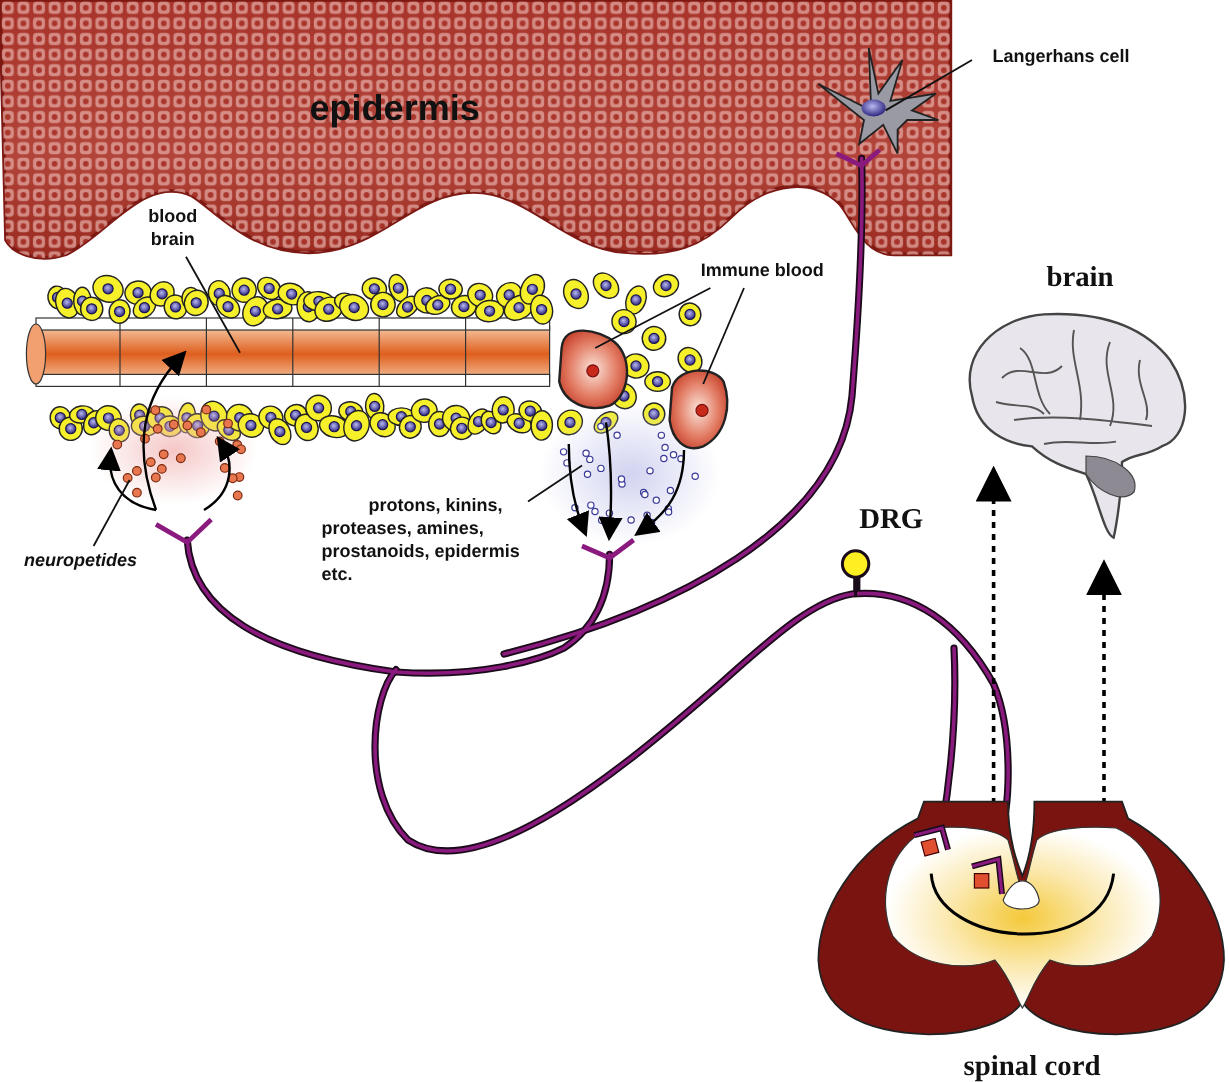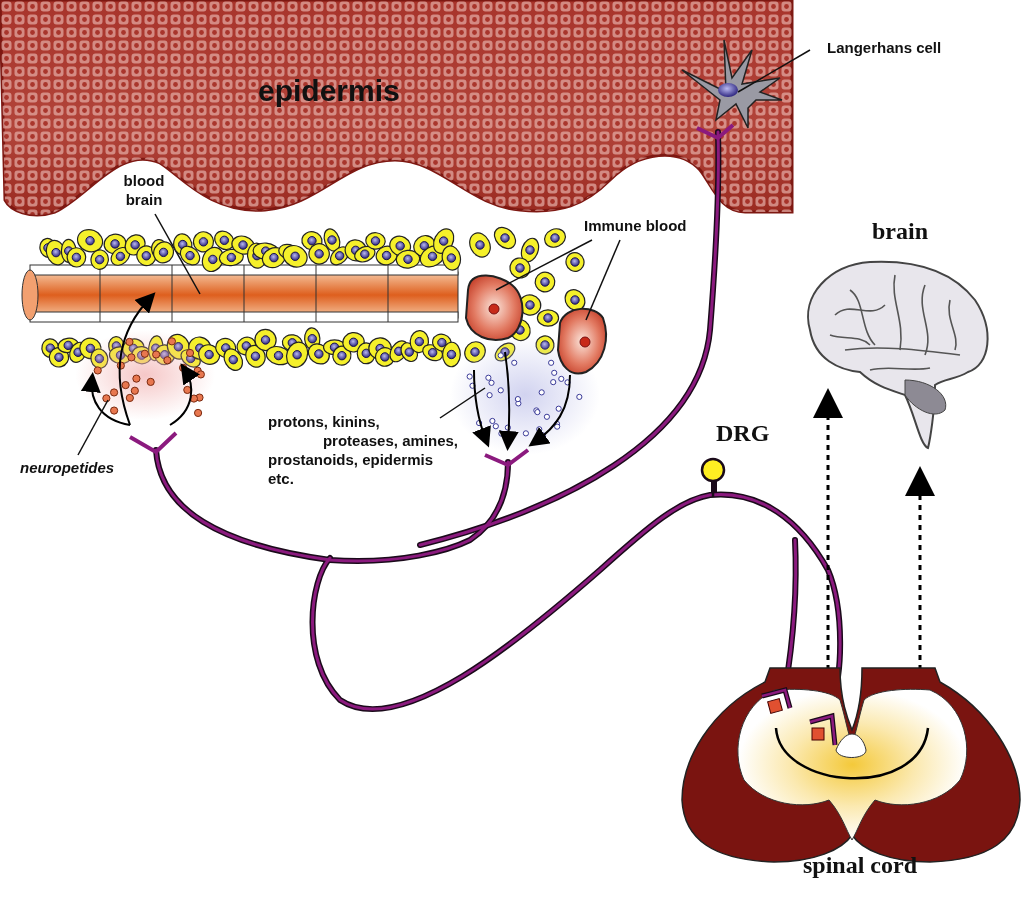--- a/index.html
+++ b/index.html
@@ -611,20 +611,20 @@
   <div class="lbl lbl-lg" style="left:258px;top:74px;">epidermis</div>
   <div class="lbl lbl-sm" style="left:827px;top:38px;">Langerhans cell</div>
   <div class="lbl lbl-sm multi" style="left:112px;top:171px;width:64px;">
     <div>blood</div>
     <div>brain</div>
   </div>
   <div class="lbl lbl-sm" style="left:584px;top:216px;">Immune blood</div>
   <div class="lbl lbl-md" style="left:872px;top:218px;">brain</div>
   <div class="lbl lbl-sm" style="left:20px;top:458px;font-style:italic;">neuropetides</div>
   <div class="lbl lbl-sm" style="left:268px;top:412px;width:190px;">
-    <div style="">protons, kinins,</div>
-    <div style="text-align:right;">proteases, amines,</div>
+    <div style="text-align:center;">protons, kinins,</div>
+    <div style="text-align:left;">proteases, amines,</div>
     <div>prostanoids, epidermis</div>
     <div>etc.</div>
   </div>
   <div class="lbl lbl-md" style="left:716px;top:420px;">DRG</div>
-  <div class="lbl lbl-md" style="left:803px;top:852px;">spinal cord</div>
+  <div class="lbl lbl-md" style="left:803px;top:876px;">spinal cord</div>
 </div>
 
 </body></html>

